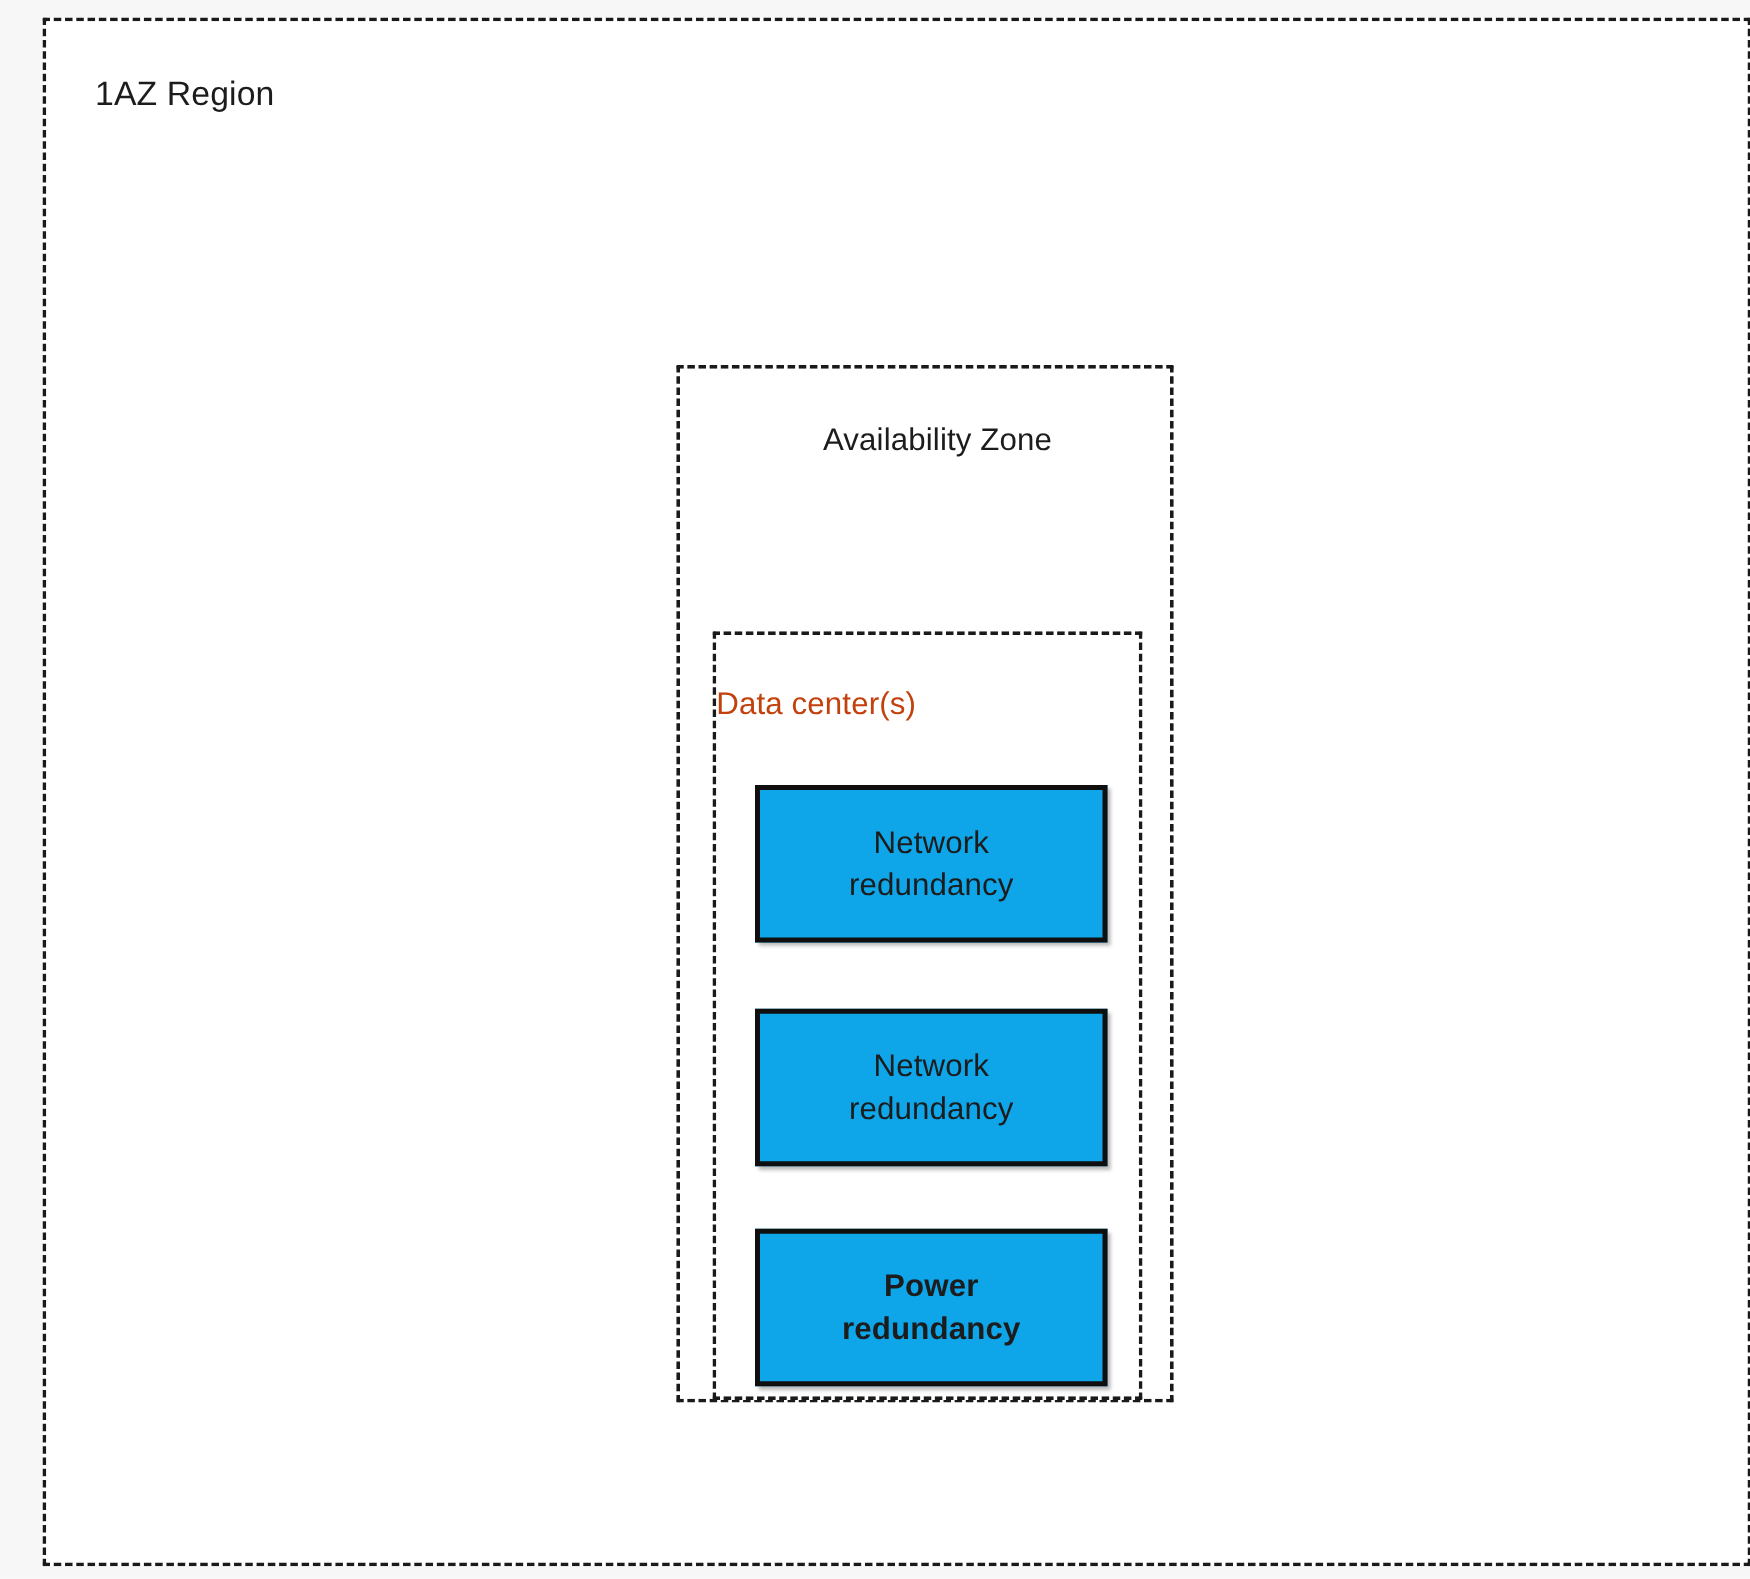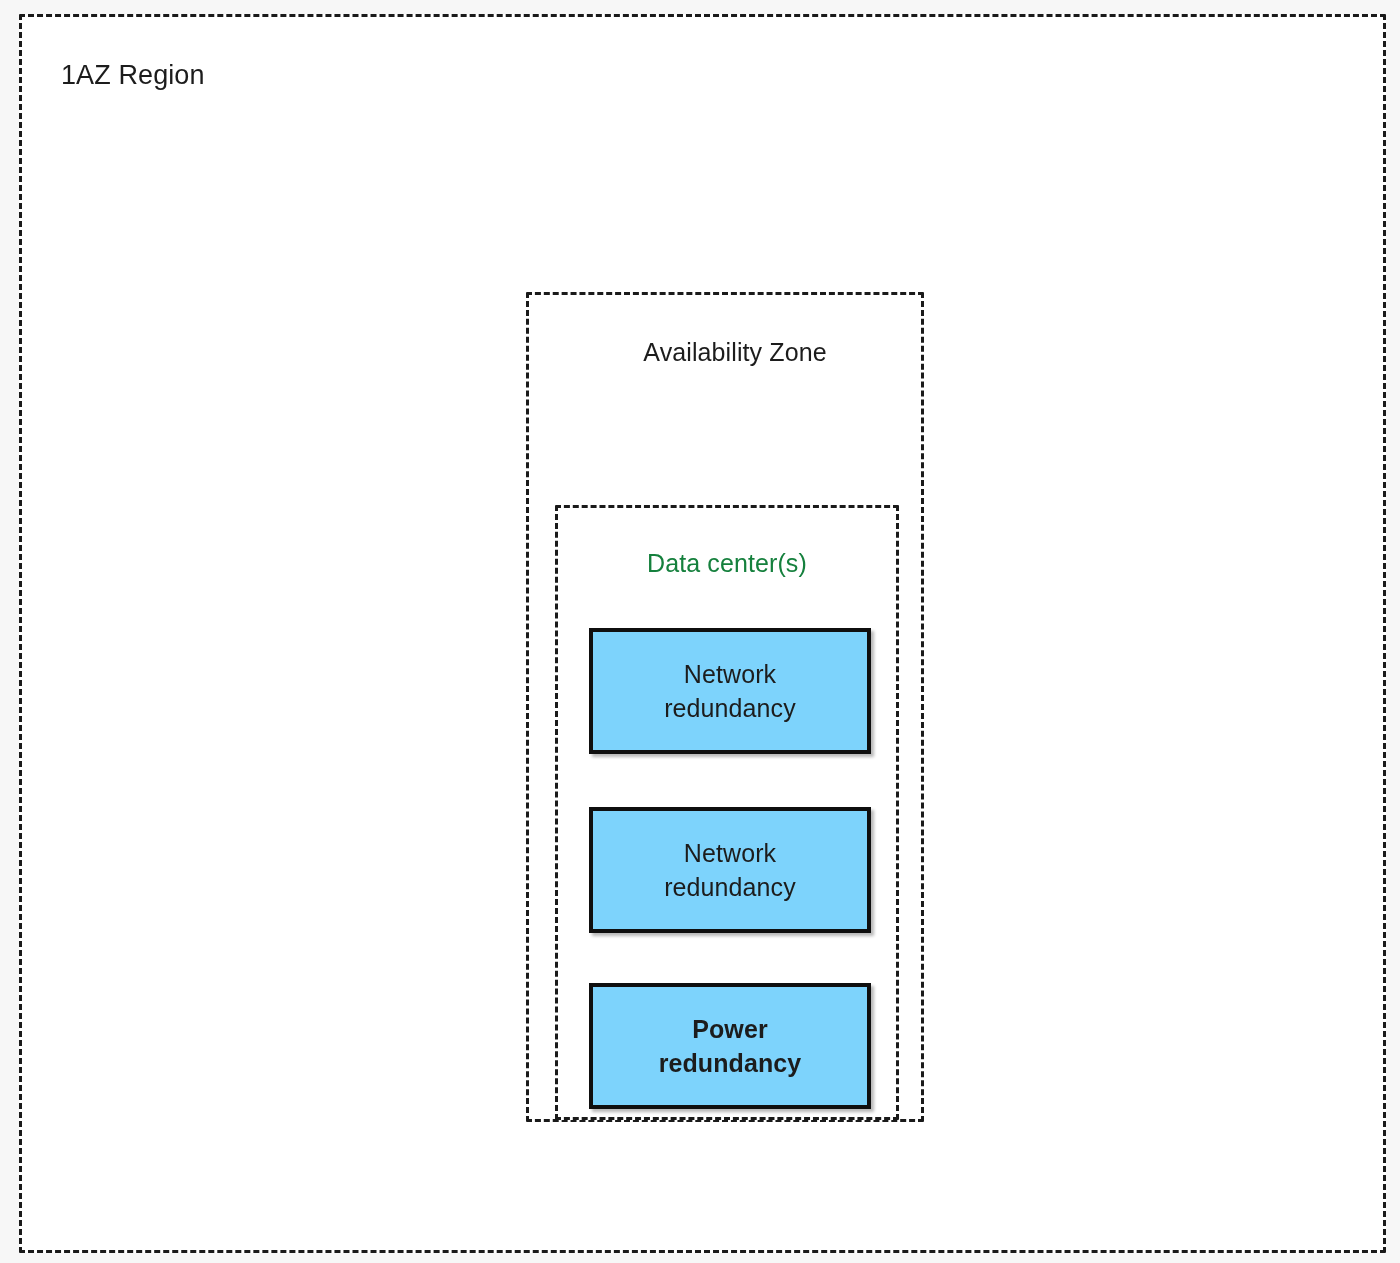--- a/index.html
+++ b/index.html
@@ -15,21 +15,21 @@
     position: relative;
     width: 1400px;
     height: 1263px;
     background: #f7f7f7;
     overflow: hidden;
   }
 
   
   .region-box {
     position: absolute;
-    left: 19px;
+    left: 34px;
     top: 14px;
     width: 1367px;
     height: 1239px;
     box-sizing: border-box;
     background: #ffffff;
     border: 3px dashed #1a1a1a;
     border-radius: 1px;
   }
   .region-label {
     position: absolute;
@@ -77,42 +77,42 @@
     box-sizing: border-box;
     background: #ffffff;
     border: 3px dashed #1a1a1a;
     border-radius: 1px;
   }
   .dc-label {
     position: absolute;
     left: 0;
     right: 0;
     top: 40px;
-    text-align: center;
+    text-align: left;
     font-size: 25px;
     line-height: 1.2;
-    color: #15803d;
+    color: #c2410c;
     letter-spacing: 0.1px;
   }
 
   
   .redundancy-list {
     position: absolute;
     left: 0;
     top: 0;
     width: 100%;
     height: 100%;
   }
   .redundancy-box {
     position: absolute;
     left: 31px;          
     width: 282px;
     height: 126px;
     box-sizing: border-box;
-    background: #7dd3fc;
+    background: #0ea5e9;
     border: 4px solid #0f0f0f;
     box-shadow: 3px 3px 3px rgba(0, 0, 0, 0.28);
     display: flex;
     align-items: center;
     justify-content: center;
     text-align: center;
   }
   .redundancy-box.pos-0 { top: 120px; }  
   .redundancy-box.pos-1 { top: 299px; }  
   .redundancy-box.pos-2 { top: 475px; font-weight: bold; }  

